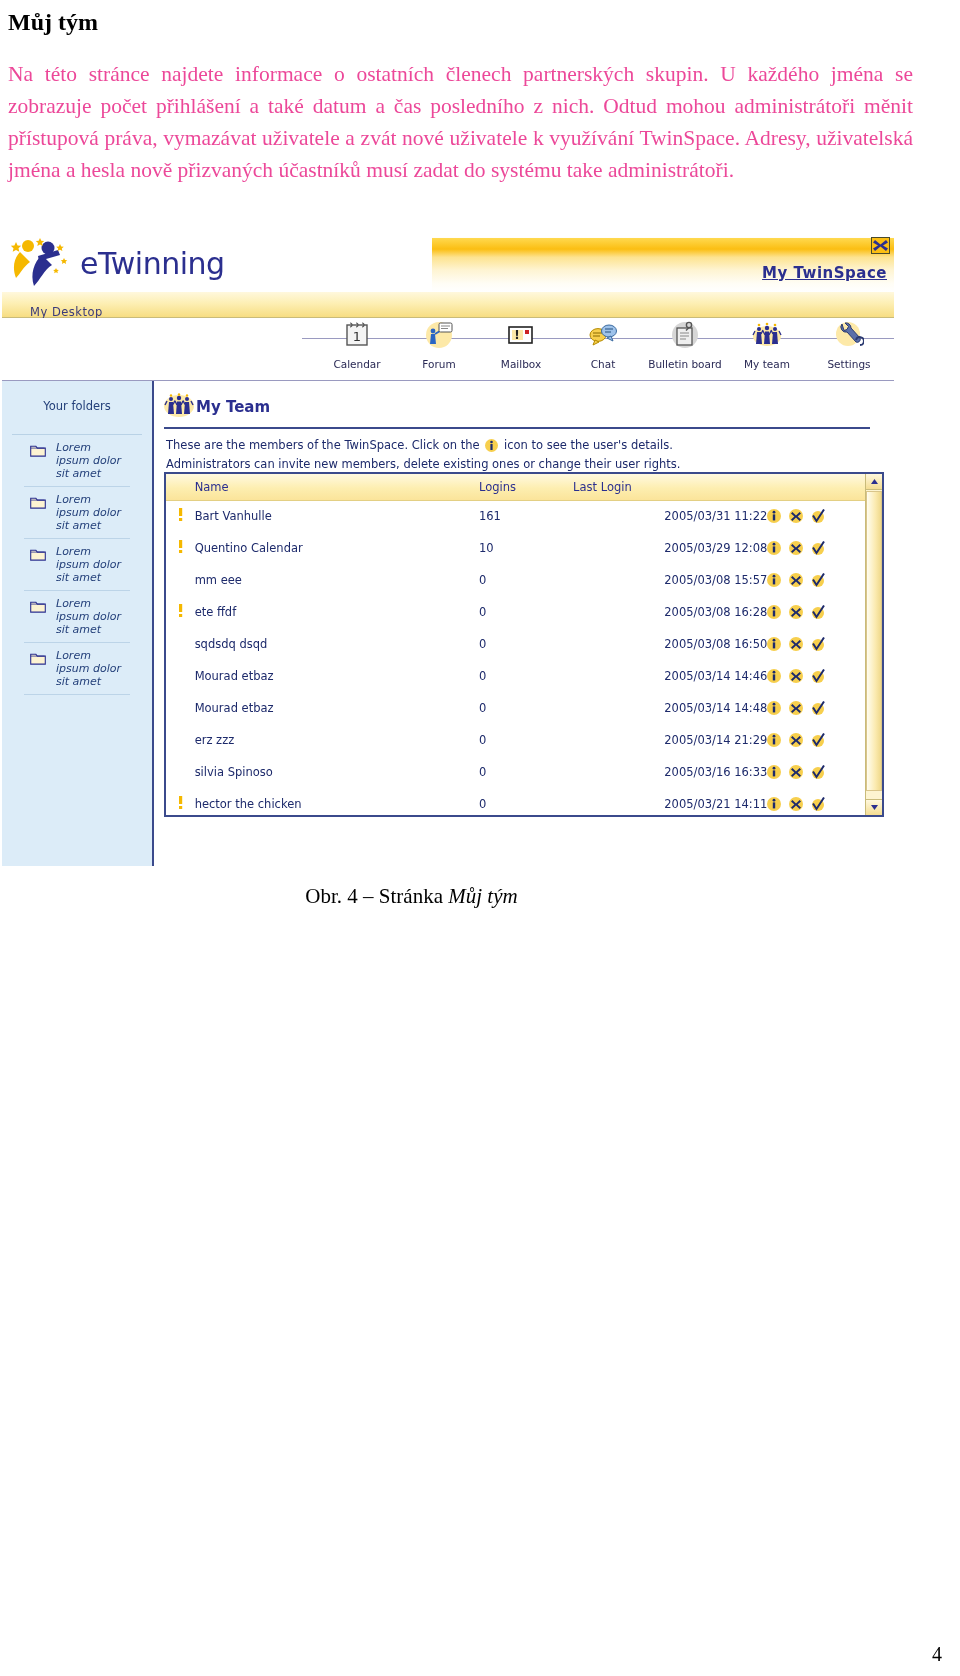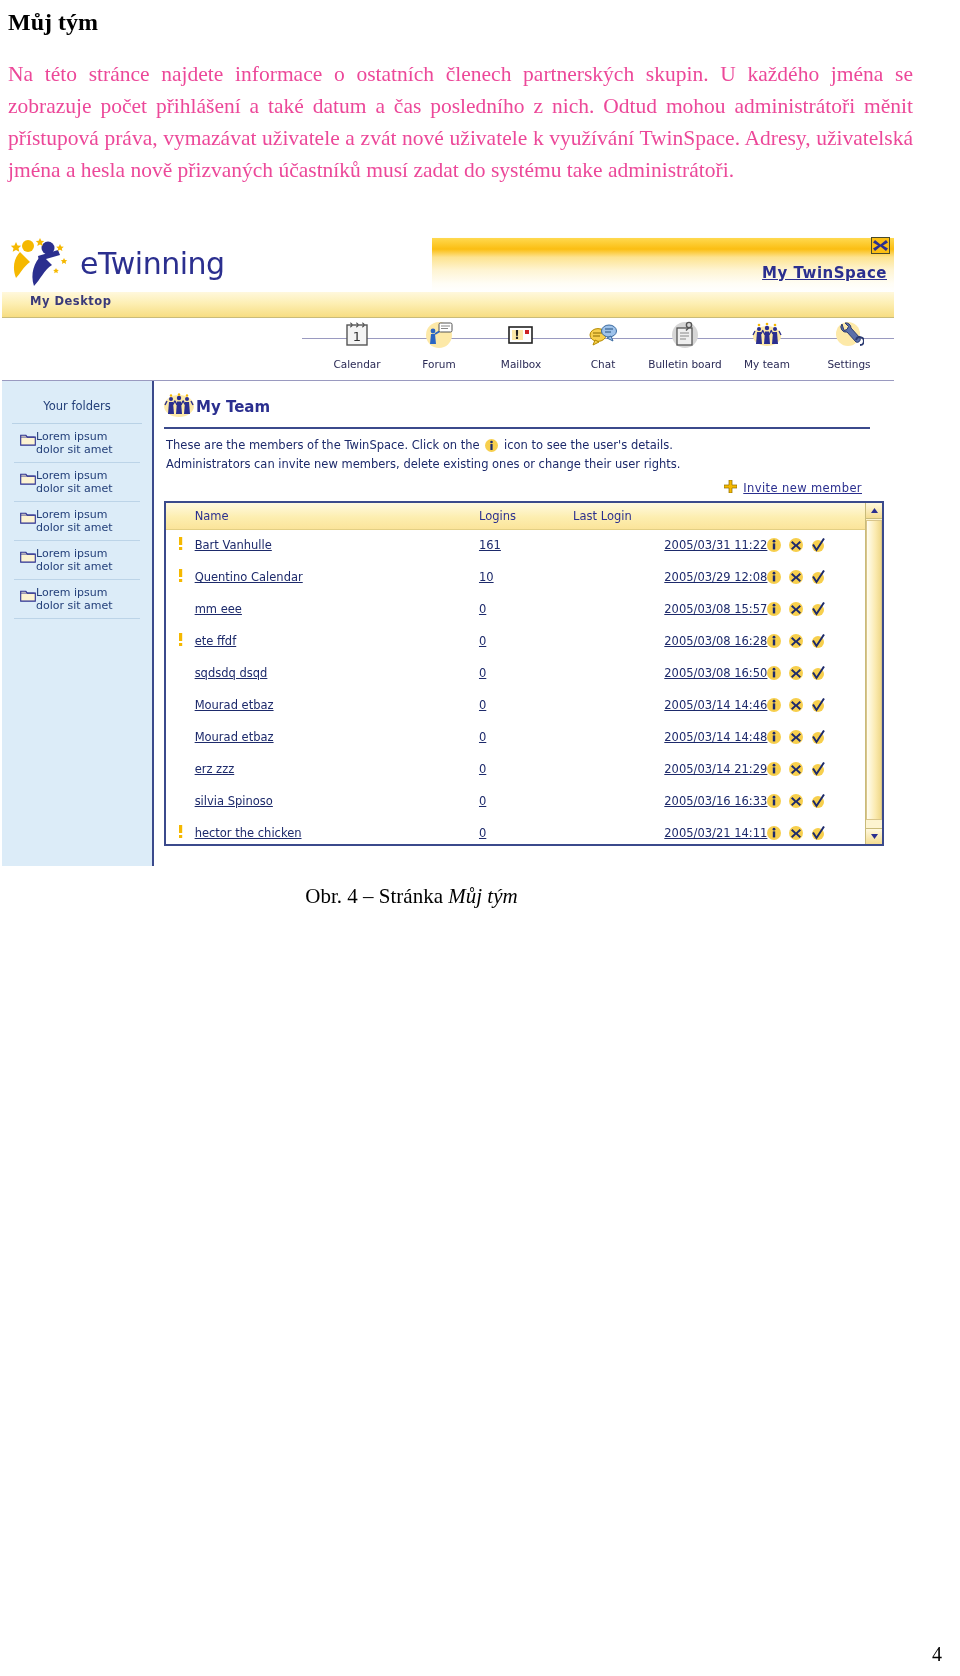--- a/index.html
+++ b/index.html
@@ -93,22 +93,22 @@
   }
 
   
   .navstrip {
     position:relative;
     height:26px;
     background:linear-gradient(to bottom,#fff8dd 0%,#fdefb4 45%,#f7dd82 100%);
     border-bottom:1px solid #c9bb7a;
   }
   .mydesktop {
-    position:absolute; left:28px; top:2px;
-    font-size:11.5px; font-weight:bold;
+    position:absolute; left:28px; top:13px;
+    font-size:11.5px; font-weight:normal;
     color:#3a3a7a; letter-spacing:0.5px;
     cursor:pointer;
   }
 
   
   .iconbar {
     position:relative;
     height:62px;
     background:#ffffff;
   }
@@ -150,32 +150,33 @@
     width:152px;
     background:#dcecf8;
     border-right:2px solid #3b4a8c;
     padding-top:14px;
     flex:none;
   }
   .side-head {
     text-align:center;
     font-size:11.5px;
     color:#24407a;
-    padding:4px 0 10px 0;
+    padding:4px 0 21px 0;
     border-bottom:1px solid #b9d2e6;
     margin:0 10px 0 10px;
   }
   .folder {
     display:flex;
-    gap:0;
+    gap:10px;
     align-items:flex-start;
     padding:6px 4px 6px 6px;
-    margin:0 12px;
+    margin:0 22px;
     border-bottom:1px solid #bcd4e8;
     cursor:pointer;
+    font-style:italic;
   }
   .folder .fico { flex:none; margin-top:1px; }
   .folder .ftxt {
     font-size:11px;
     line-height:13px;
     color:#24407a;
   }
 
   .content {
     flex:1;
@@ -236,21 +237,20 @@
     height:26px;
     padding:0;
     border-bottom:1px solid #e3cf84;
   }
   table.members td {
     font-size:11.5px;
     color:#1d2a6b;
     height:32px;
     padding:0;
     vertical-align:middle;
-    text-decoration:underline;
   }
   .c-flag  { width:28px; text-align:center; }
   .c-name  { width:278px; }
   .c-log   { width:92px; }
   .c-last  { width:190px; }
   .c-act   { width:112px; }
   th.c-name, td.c-name { padding-left:22px; }
   th.c-log,  td.c-log  { padding-left:2px; }
   th.c-last, td.c-last { padding-left:2px;text-align:right; }
   .actions { display:flex; gap:8px; align-items:center; }
@@ -503,28 +503,20 @@
         <span class="inline-i">
           <svg width="13" height="13" viewBox="0 0 13 13">
             <circle cx="6.5" cy="6.5" r="6.5" fill="#f7cf4d"></circle>
             <circle cx="6.5" cy="3" r="1.3" fill="#1d2a6b"></circle>
             <rect x="5.4" y="5" width="2.2" height="6" fill="#1d2a6b"></rect>
           </svg>
         </span><span>icon to see the user's details.</span><br>
         <span>Administrators can invite new members, delete existing ones or change their user rights.</span>
       </div>
 
-      <div class="invite-row">
-        <span>
-          <svg width="13" height="13" viewBox="0 0 13 13">
-            <path d="M5 0h3v5h5v3H8v5H5V8H0V5h5z" fill="#f5b800" stroke="#8a6a00" stroke-width="0.7"></path>
-          </svg>
-        </span>
-        <span class="invite-link">Invite new member</span>
-      </div>
 
       <div class="tablewrap">
         <table class="members">
           <thead>
             <tr>
               <th class="c-flag"></th>
               <th class="c-name">Name</th>
               <th class="c-log">Logins</th>
               <th class="c-last">Last Login</th>
               <th class="c-act"></th>

